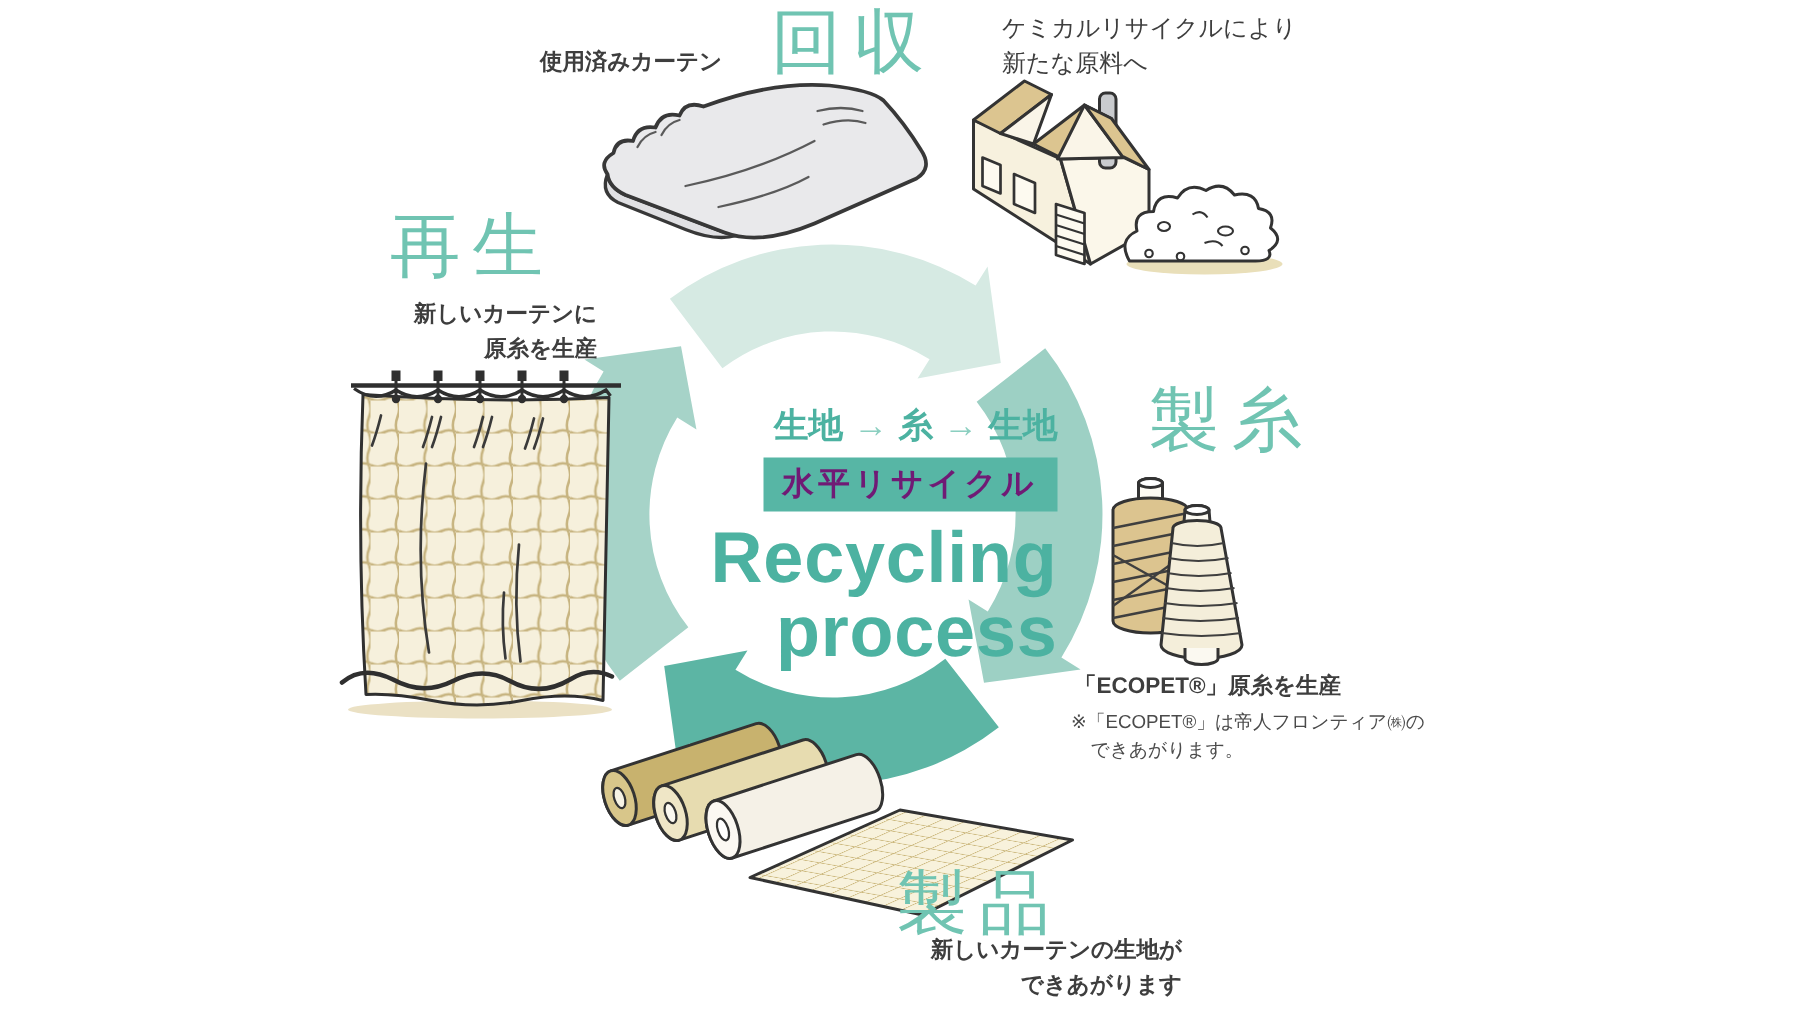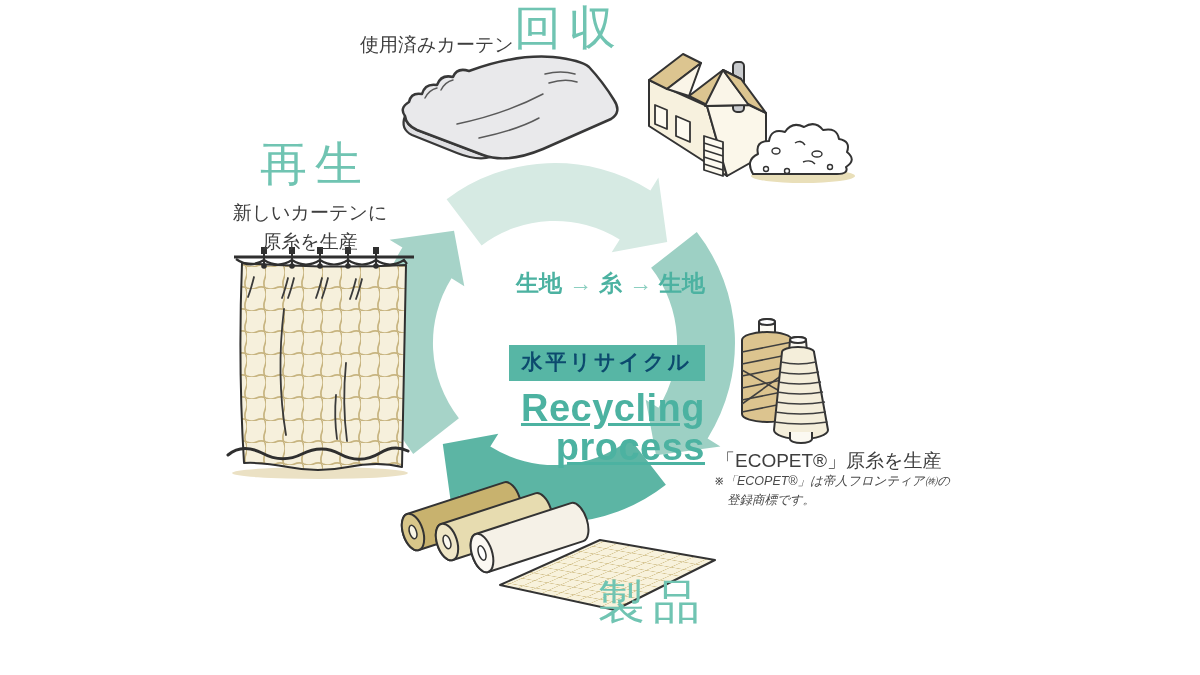--- a/index.html
+++ b/index.html
@@ -14,35 +14,35 @@
   .arc-top{fill:var(--arc-top,#d6eae3);}
   .arc-right{fill:var(--arc-right,#9dd0c4);}
   .arc-bottom{fill:var(--arc-bottom,#5cb5a4);}
   .arc-left{fill:var(--arc-left,#a6d3c8);}
 
   
   .stage-title{
     font-size:47px;font-weight:400;letter-spacing:8px;line-height:1;
     color:var(--accent-teal,#70c4b2);white-space:nowrap;
   }
-  .caption{font-size:19px;font-weight:400;color:var(--text-dark,#3e3e3e);line-height:1.55;white-space:nowrap;}
-  .caption.center{text-align:center;}
+  .caption{font-size:15px;font-weight:700;color:var(--text-dark,#3e3e3e);line-height:1.55;white-space:nowrap;}
+  .caption.center{text-align:right;}
   .note{font-size:16px;font-weight:500;color:var(--text-dark,#3e3e3e);line-height:1.45;white-space:nowrap;}
-  .small-note{font-size:12.5px;color:#4a4a4a;line-height:1.5;white-space:nowrap;font-style:italic;}
+  .small-note{font-size:12.5px;color:#4a4a4a;line-height:1.5;white-space:nowrap;}
   .small-note .indent{padding-left:13px;}
 
   
   .center-col{width:290px;text-align:right;}
   .flow-line{font-size:23px;font-weight:800;color:var(--center-teal,#4cb2a1);white-space:nowrap;}
   .flow-sep{color:#8bcfc0;padding:0 7px;font-weight:800;}
   .badge{
-    display:inline-block;background:var(--badge-teal,#57b6a5);color:#0c4a6e;
-    font-size:21px;font-weight:700;letter-spacing:3px;padding:3px 13px 5px;margin-top:40px;
+    display:inline-block;background:var(--badge-teal,#57b6a5);color:#701a75;
+    font-size:21px;font-weight:700;letter-spacing:3px;padding:3px 13px 5px;
   }
-  .big-title{font-size:38px;font-weight:800;color:var(--center-teal,#4cb2a1);line-height:1.02;letter-spacing:0.5px;text-decoration:underline;}
+  .big-title{font-size:48px;font-weight:800;color:var(--center-teal,#4cb2a1);line-height:1.02;letter-spacing:0.5px;}
 </style>
 </head>
 <body>
 
 <div class="canvas">
 
   <svg class="abs" style="left:0;top:0" width="1200" height="675" viewBox="0 0 1200 675">
     <path class="arc-top" d="M446.6,199.2 A180,180 0 0 1 650.4,190.4 L658.4,177.6 L667.2,242.0 L611.7,252.3 L619.7,239.5 A122,122 0 0 0 481.6,245.5 Z"></path>
     <path class="arc-right" d="M696.8,232.1 A180,180 0 0 1 707.6,438.4 L720.4,446.4 L656.0,455.2 L645.7,399.7 L658.5,407.7 A122,122 0 0 0 651.1,267.8 Z"></path>
     <path class="arc-bottom" d="M665.9,484.8 A180,180 0 0 1 459.6,495.6 L451.7,508.4 L442.8,444.0 L498.3,433.7 L490.3,446.5 A122,122 0 0 0 630.2,439.1 Z"></path>
@@ -204,34 +204,43 @@
         <path d="M134,34 q-3,12 -6,20"></path>
       <path d="M56,64 Q48,130 58,190"></path>
       <path d="M118,118 Q114,158 119,196"></path>
       <path d="M108,150 Q106,172 109,194"></path>
     </g>
     <path d="M0,210 Q14,198 34,208 Q54,219 74,209 Q94,199 112,209 Q132,220 152,208 Q166,199 180,206" fill="none" stroke="#2f2f2f" stroke-width="3" stroke-linecap="round"></path>
   </svg>
 
   <div class="abs caption" style="left:360px;top:30px">使用済みカーテン</div>
   <div class="abs stage-title" style="left:514px;top:4px">回収</div>
+  <div class="abs note" style="left:668px;top:8px">
+    <div>ケミカルリサイクルにより</div>
+    <div>新たな原料へ</div>
+  </div>
 
   <div class="abs stage-title" style="left:260px;top:140px">再生</div>
   <div class="abs caption center" style="left:222px;top:198px;width:176px">
     <div>新しいカーテンに</div>
     <div>原糸を生産</div>
   </div>
 
+  <div class="abs stage-title" style="left:766px;top:256px">製糸</div>
   <div class="abs caption" style="left:716px;top:446px">「ECOPET®」原糸を生産</div>
   <div class="abs small-note" style="left:714px;top:472px">
     <div>※「ECOPET®」は帝人フロンティア㈱の</div>
-    <div class="indent">登録商標です。</div>
+    <div class="indent">できあがります。</div>
   </div>
 
   <div class="abs stage-title" style="left:598px;top:578px">製品</div>
+  <div class="abs caption center" style="left:528px;top:622px;width:260px">
+    <div>新しいカーテンの生地が</div>
+    <div>できあがります</div>
+  </div>
 
   <div class="abs center-col" style="left:415px;top:268px">
     <div class="flow-line">
       <span>生地</span><span class="flow-sep">→</span><span>糸</span><span class="flow-sep">→</span><span>生地</span>
     </div>
     <div style="margin-top:6px">
       <span class="badge">水平リサイクル</span>
     </div>
     <div class="big-title" style="margin-top:8px">
       <div>Recycling</div>

